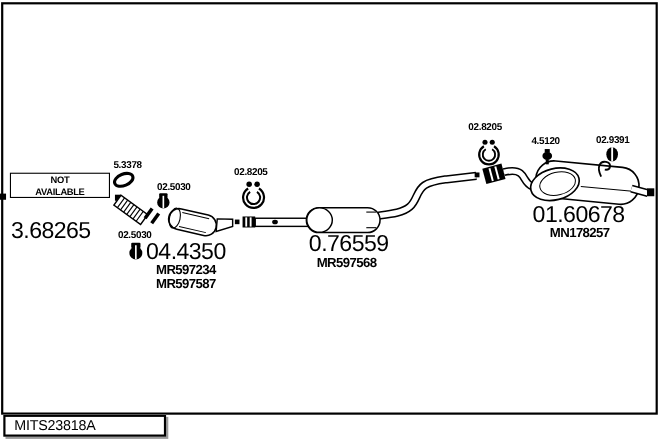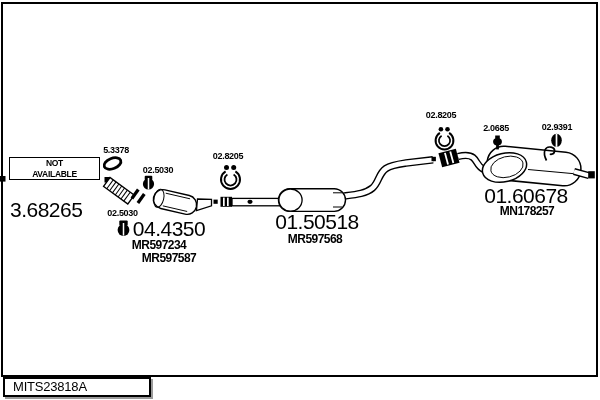--- a/index.html
+++ b/index.html
@@ -165,29 +165,29 @@
   <div id="na-box">
     <span>NOT</span>
     <span>AVAILABLE</span>
   </div>
 
   <div class="lbl lbl-sm" style="left:116px;top:146px;">5.3378</div>
   <div class="lbl lbl-sm" style="left:158px;top:166px;">02.5030</div>
   <div class="lbl lbl-sm" style="left:122.5px;top:209px;">02.5030</div>
   <div class="lbl lbl-sm" style="left:228px;top:152px;">02.8205</div>
   <div class="lbl lbl-sm" style="left:441px;top:111px;">02.8205</div>
-  <div class="lbl lbl-sm" style="left:496px;top:124px;">2.0685</div>
+  <div class="lbl lbl-sm" style="left:496px;top:124px;">4.5120</div>
   <div class="lbl lbl-sm" style="left:557px;top:123px;">02.9391</div>
 
   <div class="lbl lbl-lg" style="left:10px;top:199px;">3.68265</div>
   <div class="lbl lbl-lg ctr" style="left:169px;top:218px;">04.4350</div>
-  <div class="lbl lbl-lg ctr" style="left:317px;top:211px;">01.50518</div>
+  <div class="lbl lbl-lg ctr" style="left:317px;top:211px;">0.76559</div>
   <div class="lbl lbl-lg ctr" style="left:526px;top:185px;">01.60678</div>
 
-  <div class="lbl lbl-md" style="left:159px;top:239px;">MR597234</div>
+  <div class="lbl lbl-md" style="left:169px;top:239px;">MR597234</div>
   <div class="lbl lbl-md" style="left:169px;top:252px;">MR597587</div>
   <div class="lbl lbl-md" style="left:315px;top:233px;">MR597568</div>
   <div class="lbl lbl-md" style="left:527px;top:205px;">MN178257</div>
 
   <div id="footer-box">
     <span>MITS23818A</span>
   </div>
 
 </div>
 

